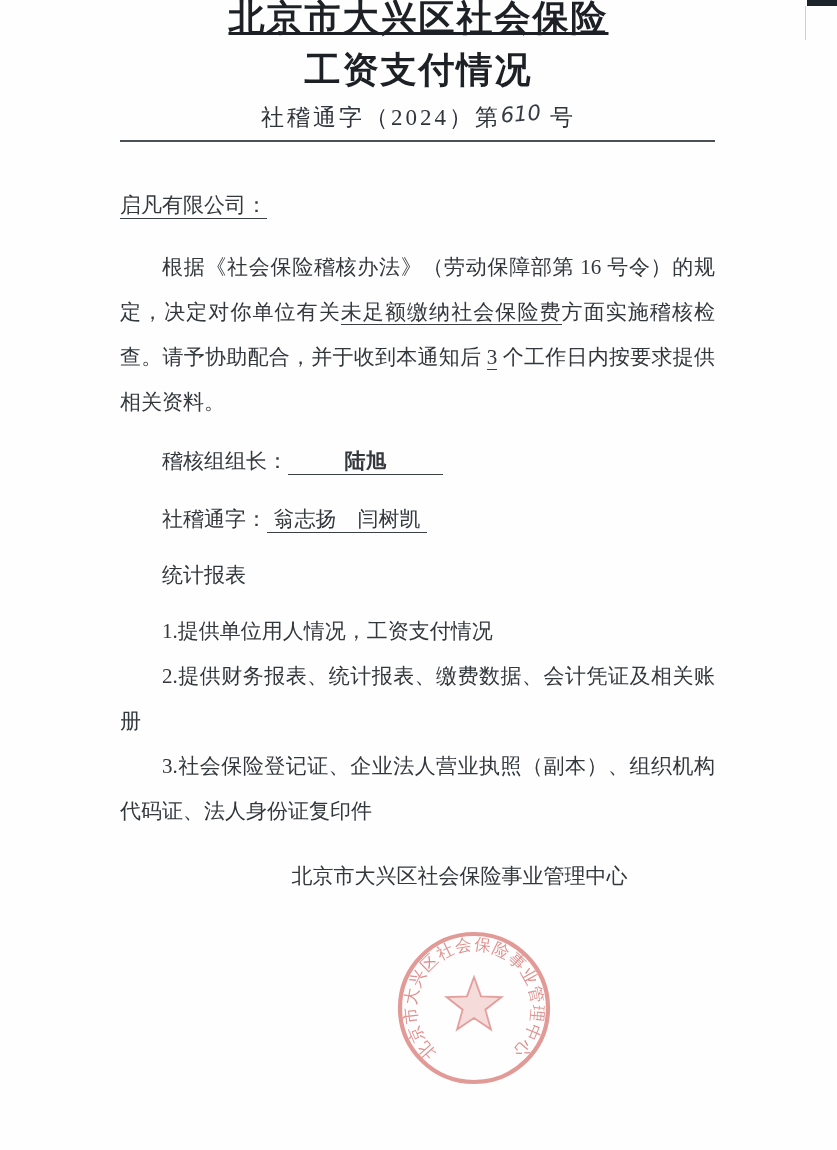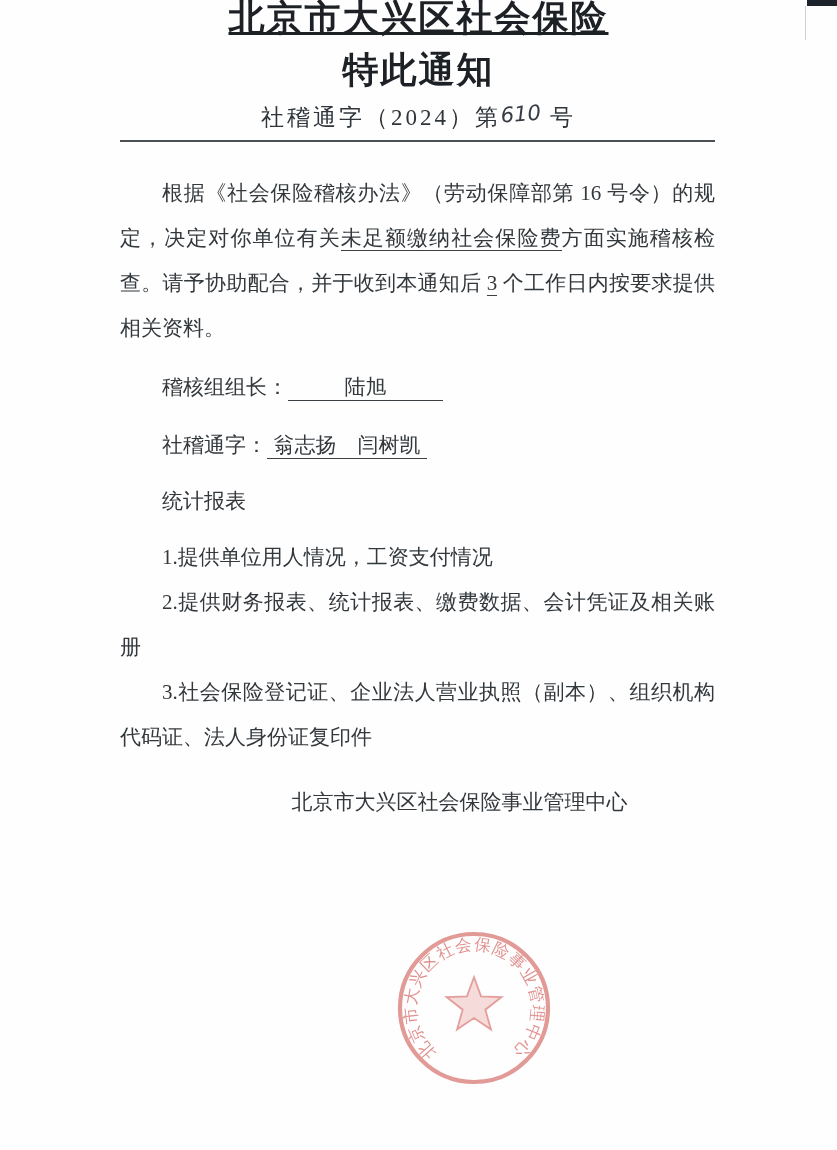--- a/index.html
+++ b/index.html
@@ -84,21 +84,21 @@
     white-space:nowrap;
   }
   .sign-line.members{margin-top:13px;}
   .blank{
     display:inline-block;
     border-bottom:1.5px solid #3b4045;
     text-align:center;
     text-indent:0;
     line-height:26px;
   }
-  .blank-leader{width:155px;}
+  .blank-leader{width:155px;font-weight:bold;}
   .blank-members{width:160px;}
   .notice,.attach-intro{
     margin-top:11px;
     line-height:45px;
     text-indent:2em;
   }
   .attach-list{margin-top:11px;}
   .attach-item{
     line-height:45px;
     text-indent:2em;
@@ -125,31 +125,34 @@
 </style>
 </head>
 <body>
 
 <div class="page" style="--seal: #d4625e;">
 
   <div class="corner-mark"></div>
   <div class="corner-streak"></div>
 
   <h1 class="title title-1">北京市大兴区社会保险</h1>
-  <h1 class="title title-2">特此通知</h1>
+  <h1 class="title title-2">工资支付情况</h1>
 
   <div class="doc-no">
     <span>社稽通字（2024）第</span><span class="hand hand-docno">610</span>
     <span>号</span>
   </div>
 
   <hr class="rule">
 
   <div class="body">
 
+    <div class="recipient">
+      <span class="u">启凡有限公司：</span>
+    </div>
 
     <p class="para"><span>根据《社会保险稽核办法》（劳动保障部第 16 号令）的规定，决定对你单位有关</span><span class="u-seg">未足额缴纳社会保险费</span><span>方面实施稽核检查。请予协助配合，并于收到本通知后 </span><span class="u-seg">3</span><span> 个工作日内按要求提供相关资料。</span></p>
 
     <div class="sign-line">
       <span>稽核组组长：</span><span class="blank blank-leader">陆旭</span>
     </div>
 
     <div class="sign-line members">
       <span>社稽通字：</span><span class="blank blank-members">翁志扬　闫树凯</span>
     </div>

